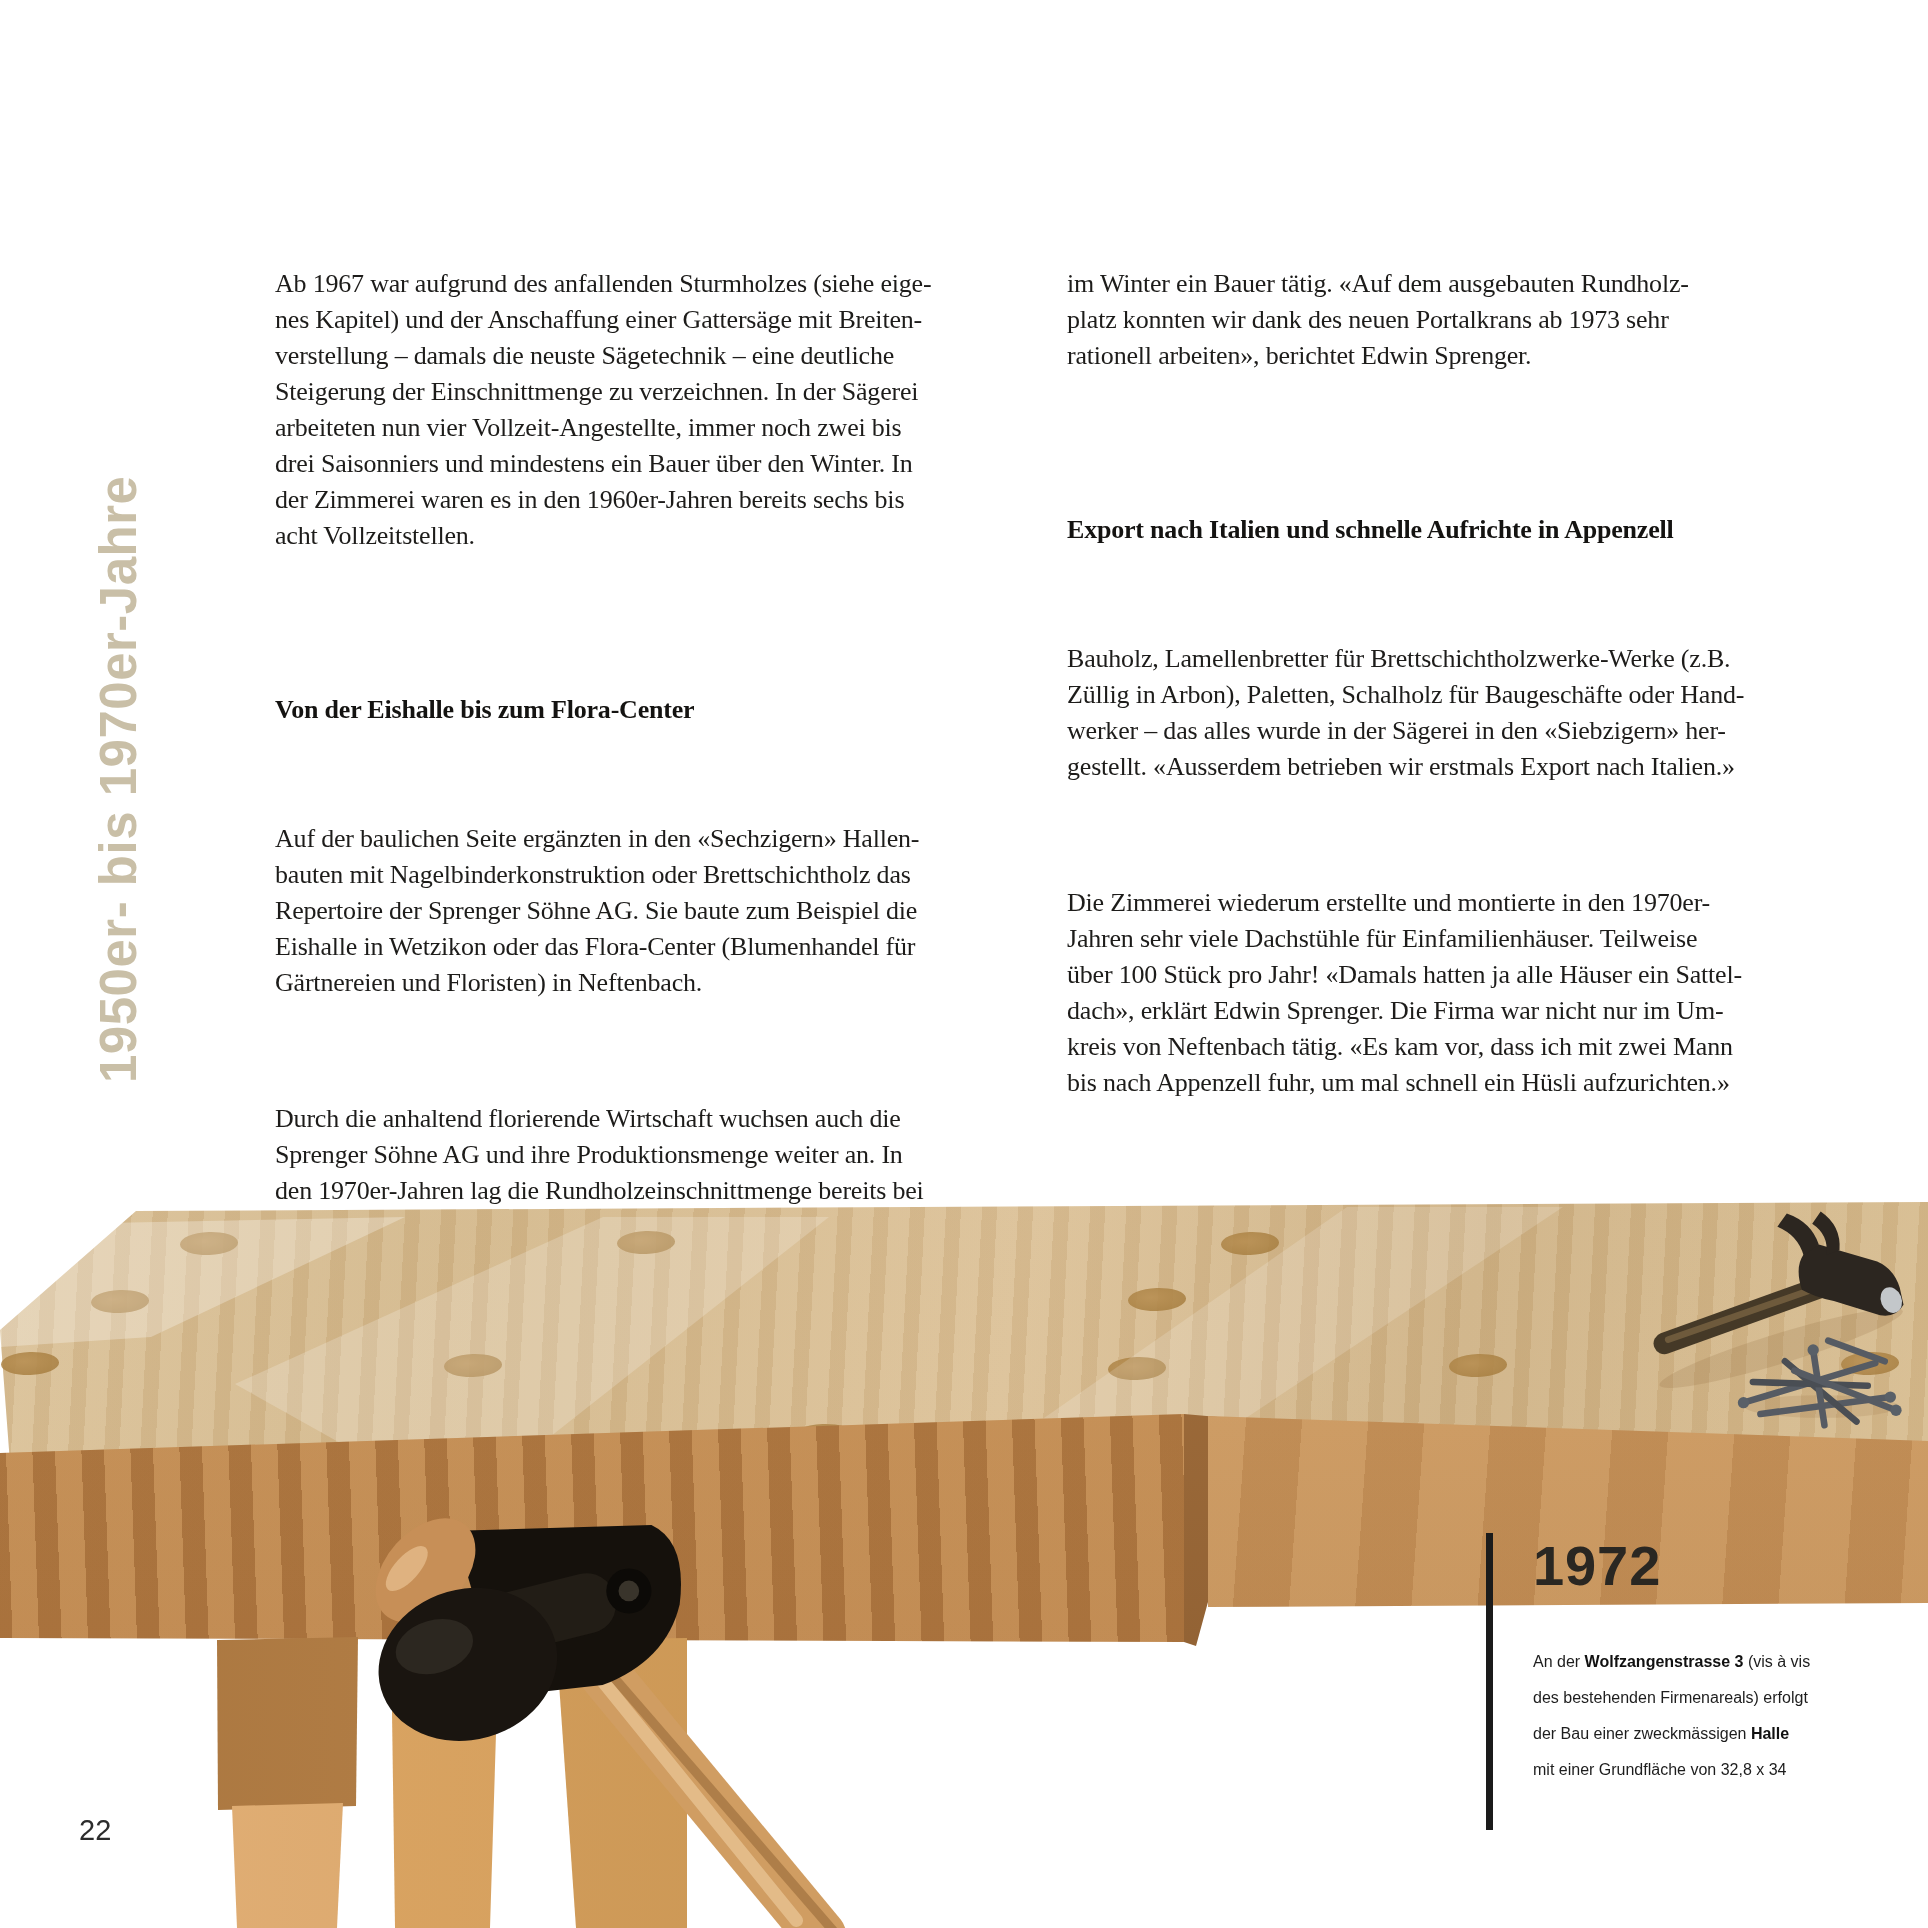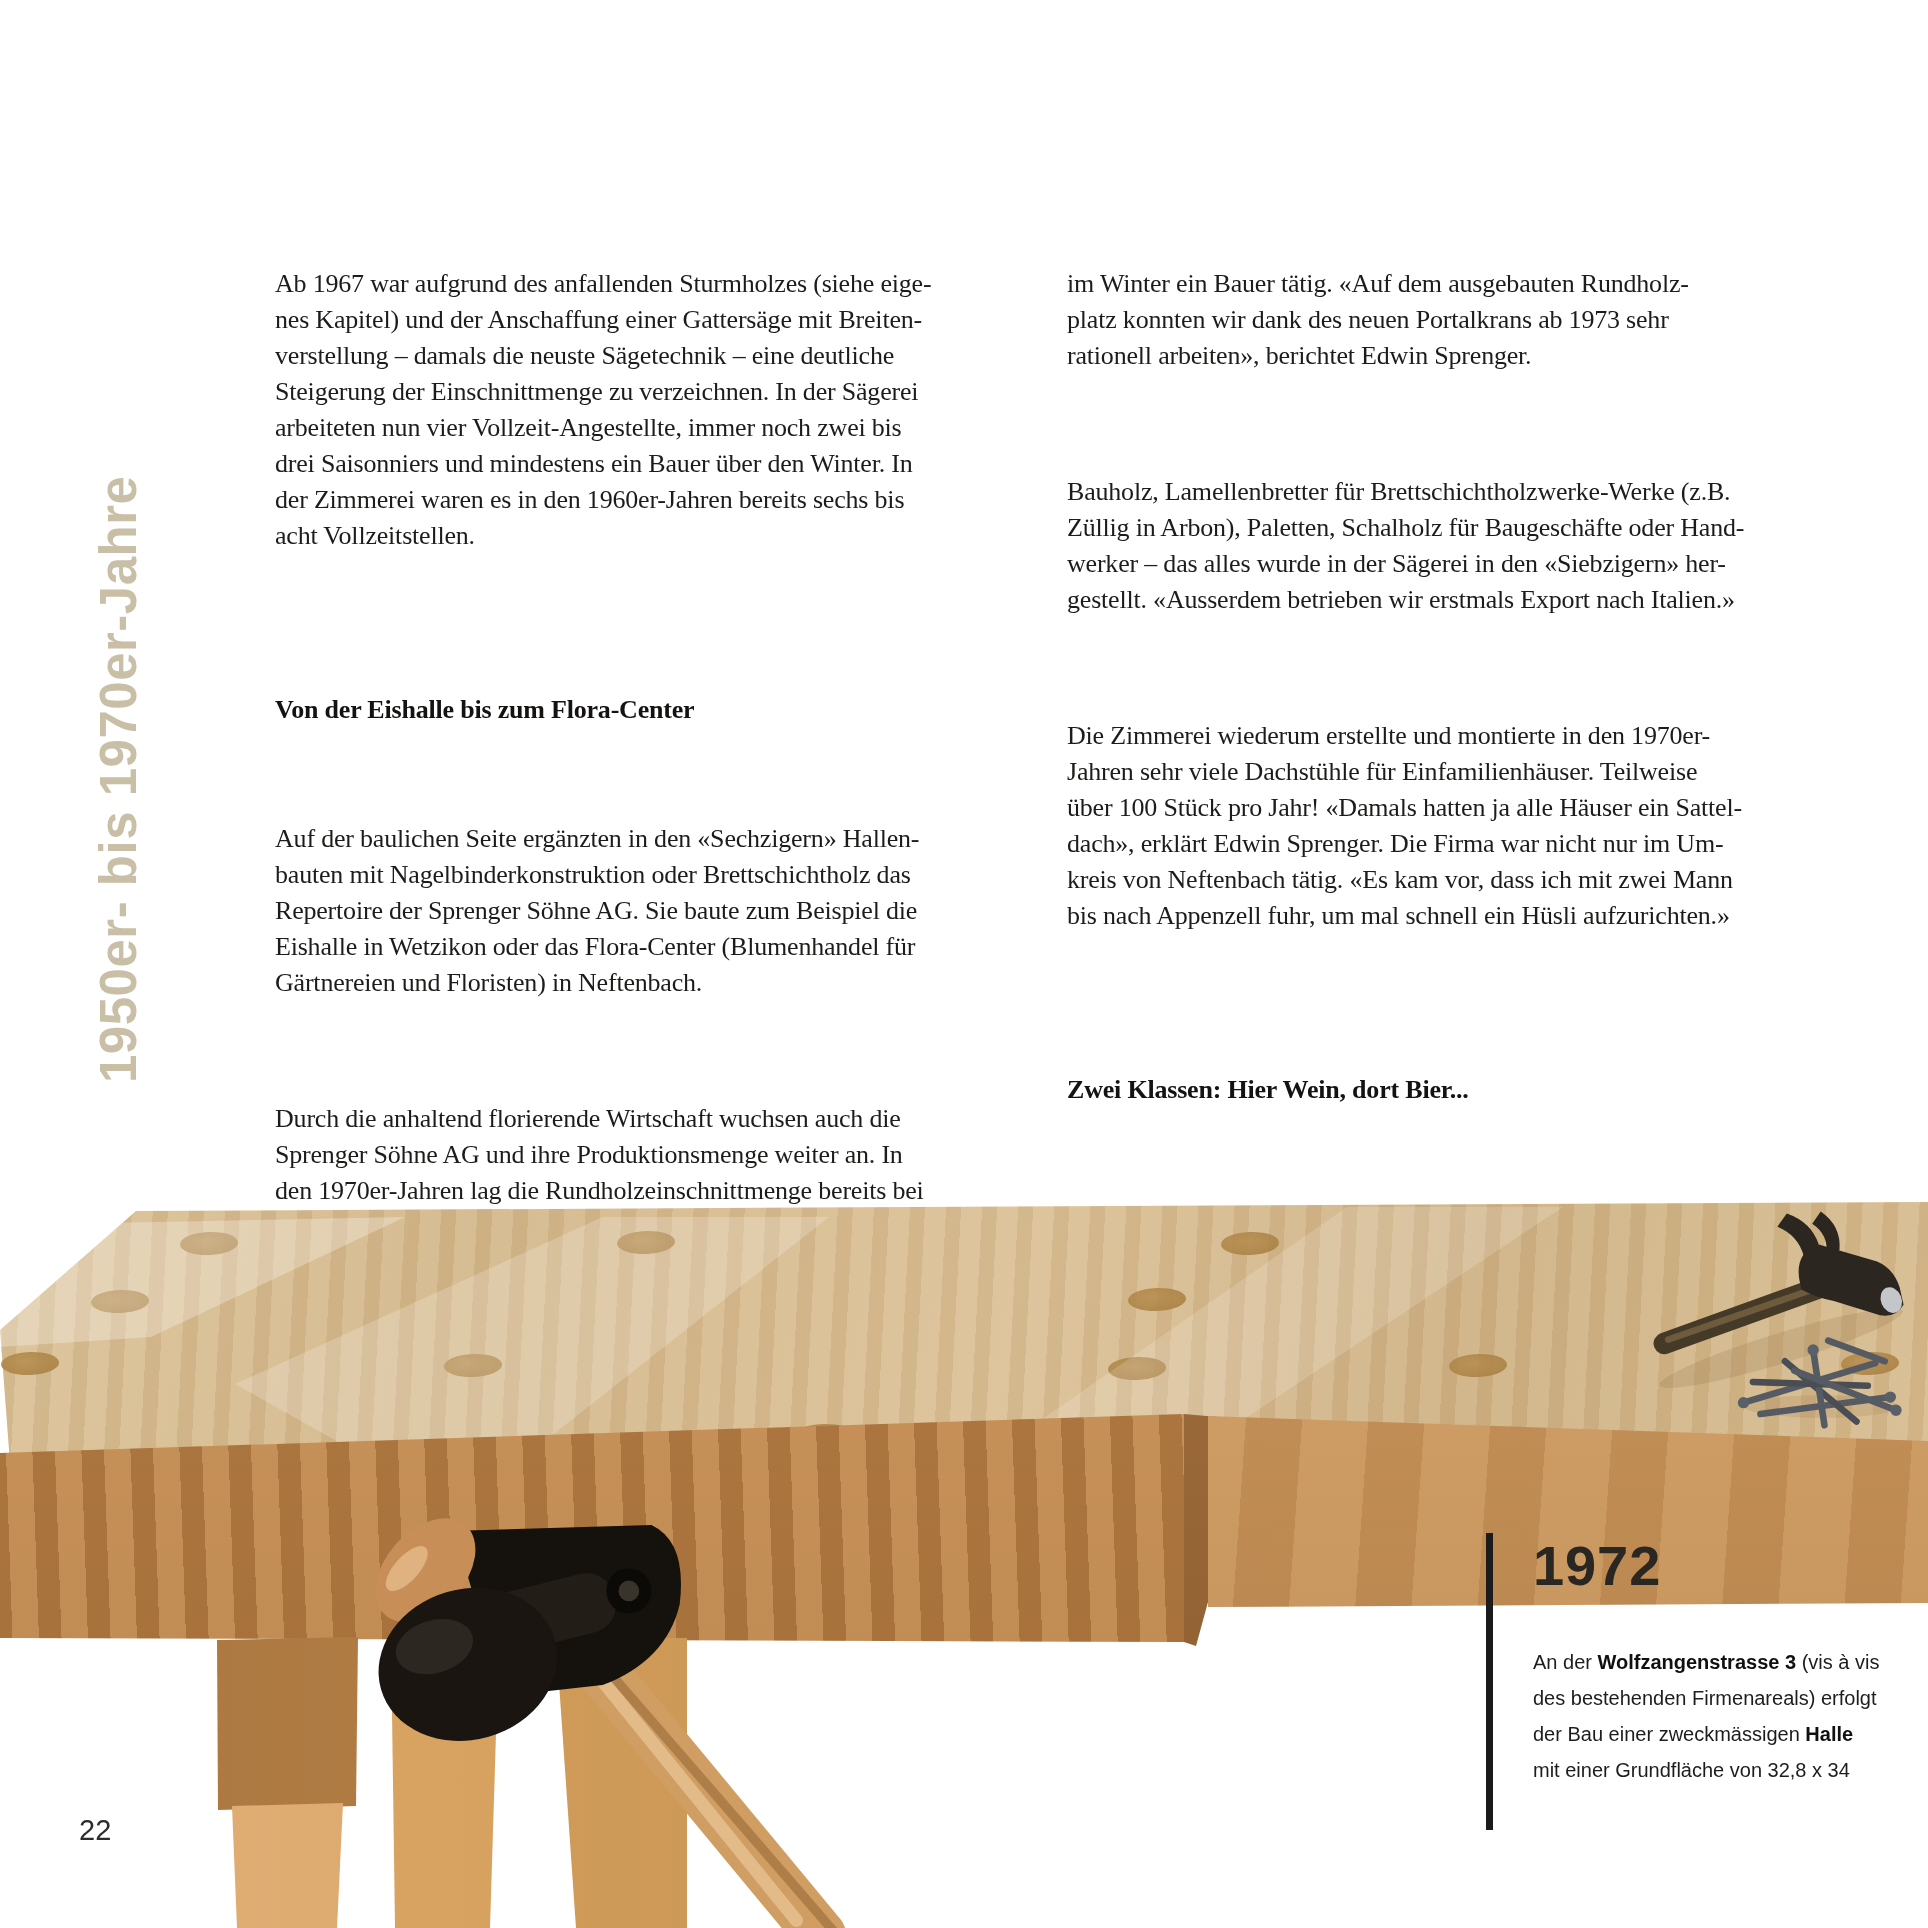--- a/index.html
+++ b/index.html
@@ -56,21 +56,21 @@
   .haze3{clip-path:polygon(56px 1224px,405px 1217px,151px 1337px,0px 1347px,0px 1299px);
        background:rgba(255,255,255,0.28);}
   .hole{position:absolute;width:58px;height:22.6px;border-radius:50%;
        background:radial-gradient(ellipse at 40% 40%,#b68c4e,#a27a3c);opacity:.85;transform:rotate(-2deg);}
 
   
   .timeline-rule{position:absolute;left:1486px;top:1533px;width:6.6px;height:297px;background:#1b1b1b;}
   .timeline-year{position:absolute;left:1533px;top:1533px;font-family:"Liberation Sans",sans-serif;
        font-weight:bold;font-size:56px;letter-spacing:0.9px;color:#2a2722;}
   .timeline-caption{position:absolute;left:1533px;top:1644px;font-family:"Liberation Sans",sans-serif;
-       font-size:20px;line-height:36px;color:#1d1d1d;white-space:nowrap;}
+       font-size:16px;line-height:36px;color:#1d1d1d;white-space:nowrap;}
   .timeline-caption .b{font-weight:bold;color:#111;}
 </style>
 </head>
 <body>
 
 <div id="page">
 
   <div class="chapter-label">1950er- bis 1970er-Jahre</div>
 
   <section class="col col-left">
@@ -94,20 +94,21 @@
 rund 7000 Kubikmetern pro Jahr, was mehr als einer Verdoppe-
 lung innert 20 Jahren entspricht.</p>
     <p>In der Sägerei waren in den 1970er-Jahren fünf Vollzeitange-
 stellte, immer noch zwei bis drei Saisonniers aus Italien sowie</p>
   </section>
 
   <section class="col col-right">
     <p>im Winter ein Bauer tätig. «Auf dem ausgebauten Rundholz-
 platz konnten wir dank des neuen Portalkrans ab 1973 sehr
 rationell arbeiten», berichtet Edwin Sprenger.</p>
+    <h3>Export nach Italien und schnelle Aufrichte in Appenzell</h3>
     <p>Bauholz, Lamellenbretter für Brettschichtholzwerke-Werke (z.B.
 Züllig in Arbon), Paletten, Schalholz für Baugeschäfte oder Hand-
 werker – das alles wurde in der Sägerei in den «Siebzigern» her-
 gestellt. «Ausserdem betrieben wir erstmals Export nach Italien.»</p>
     <p>Die Zimmerei wiederum erstellte und montierte in den 1970er-
 Jahren sehr viele Dachstühle für Einfamilienhäuser. Teilweise
 über 100 Stück pro Jahr! «Damals hatten ja alle Häuser ein Sattel-
 dach», erklärt Edwin Sprenger. Die Firma war nicht nur im Um-
 kreis von Neftenbach tätig. «Es kam vor, dass ich mit zwei Mann
 bis nach Appenzell fuhr, um mal schnell ein Hüsli aufzurichten.»</p>

